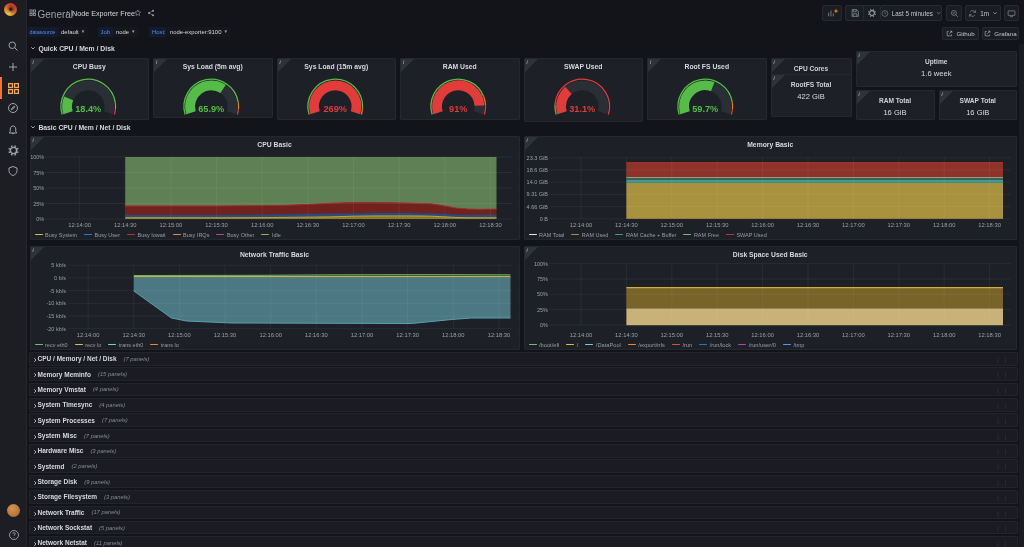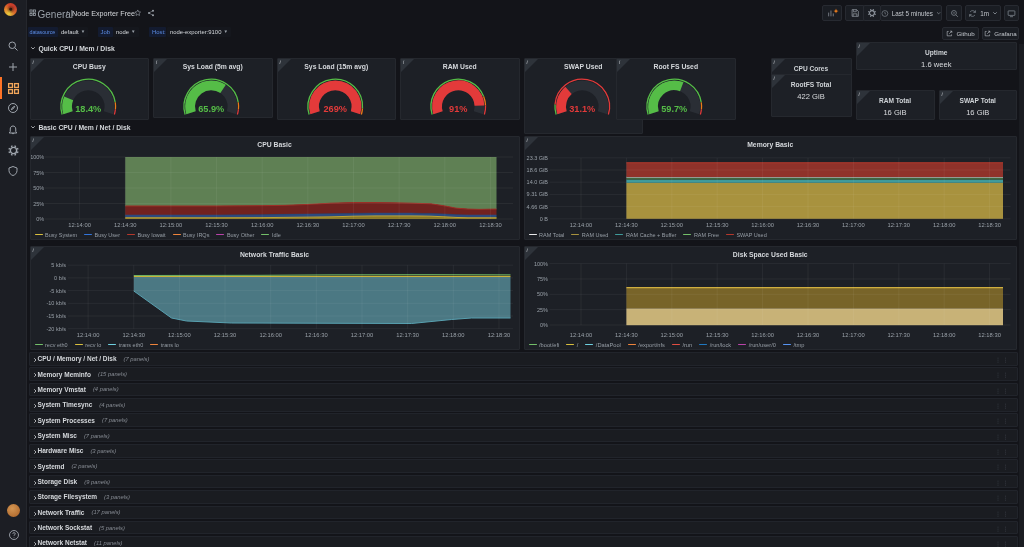--- a/index.html
+++ b/index.html
@@ -205,52 +205,52 @@
     <div class="ptitle">RAM Used</div>
     <svg width="119.5" height="62" style="position:absolute;left:0;top:0">
       <path d="M 31.14 55.48 A 27.3 27.3 0 0 1 82.65 37.49" stroke="#55bd47" stroke-width="1.3" fill="none"></path>
       <path d="M 82.65 37.49 A 27.3 27.3 0 0 1 84.53 46.42" stroke="#eb7b18" stroke-width="1.3" fill="none"></path>
       <path d="M 84.53 46.42 A 27.3 27.3 0 0 1 83.36 55.48" stroke="#e33a3a" stroke-width="1.3" fill="none"></path>
       <path d="M 36.98 53.7 A 21.2 21.2 0 1 1 77.52 53.7" stroke="#2a2e35" stroke-width="9.8" fill="none"></path>
       <path d="M 36.98 53.7 A 21.2 21.2 0 1 1 78.43 46.66" stroke="#e33a3a" stroke-width="9.8" fill="none"></path>
       <text x="57.25" y="52.5" text-anchor="middle" font-size="9.2" font-weight="bold" fill="#e33a3a">91%</text>
     </svg>
   </div>
-<div class="panel" style="left:523.5px;top:58px;width:119.5px;height:76px">
+<div class="panel" style="left:523.5px;top:58px;width:119.5px;height:64px">
     <div class="corner"></div>
     <div class="ci">i</div>
     <div class="ptitle">SWAP Used</div>
     <svg width="119.5" height="62" style="position:absolute;left:0;top:0">
       <path d="M 31.14 55.48 A 27.3 27.3 0 0 1 30.03 45.41" stroke="#55bd47" stroke-width="1.3" fill="none"></path>
       <path d="M 30.03 45.41 A 27.3 27.3 0 1 1 83.36 55.48" stroke="#e33a3a" stroke-width="1.3" fill="none"></path>
       <path d="M 36.98 53.7 A 21.2 21.2 0 1 1 77.52 53.7" stroke="#2a2e35" stroke-width="9.8" fill="none"></path>
       <path d="M 36.98 53.7 A 21.2 21.2 0 0 1 43.5 31.37" stroke="#e33a3a" stroke-width="9.8" fill="none"></path>
       <text x="57.25" y="52.5" text-anchor="middle" font-size="9.2" font-weight="bold" fill="#e33a3a">31.1%</text>
     </svg>
   </div>
-<div class="panel" style="left:616px;top:58px;width:119.5px;height:61.5px">
+<div class="panel" style="left:647px;top:58px;width:119.5px;height:61.5px">
     <div class="corner"></div>
     <div class="ci">i</div>
     <div class="ptitle">Root FS Used</div>
     <svg width="119.5" height="62" style="position:absolute;left:0;top:0">
       <path d="M 31.14 55.48 A 27.3 27.3 0 1 1 84.24 43.38" stroke="#55bd47" stroke-width="1.3" fill="none"></path>
       <path d="M 84.24 43.38 A 27.3 27.3 0 0 1 84.39 50.5" stroke="#eb7b18" stroke-width="1.3" fill="none"></path>
       <path d="M 84.39 50.5 A 27.3 27.3 0 0 1 83.36 55.48" stroke="#e33a3a" stroke-width="1.3" fill="none"></path>
       <path d="M 36.98 53.7 A 21.2 21.2 0 1 1 77.52 53.7" stroke="#2a2e35" stroke-width="9.8" fill="none"></path>
       <path d="M 36.98 53.7 A 21.2 21.2 0 0 1 64.76 27.68" stroke="#55bd47" stroke-width="9.8" fill="none"></path>
       <text x="57.25" y="52.5" text-anchor="middle" font-size="9.2" font-weight="bold" fill="#55bd47">59.7%</text>
     </svg>
   </div>
 <div class="panel" style="left:770.5px;top:58px;width:81px;height:28px">
     <div class="corner"></div>
     <div class="ci">i</div>
     <div class="stitle" style="top:5.5px">CPU Cores</div>
     <div class="svalue" style="top:17px;font-size:7.6px">16</div>
   </div>
-<div class="panel" style="left:855.5px;top:42px;width:161.5px;height:28px">
+<div class="panel" style="left:855.5px;top:51px;width:161.5px;height:36px">
     <div class="corner"></div>
     <div class="ci">i</div>
     <div class="stitle" style="top:5.5px">Uptime</div>
     <div class="svalue" style="top:17px;font-size:7.6px">1.6 week</div>
   </div>
 <div class="panel" style="left:770.5px;top:74px;width:81px;height:43px">
     <div class="corner"></div>
     <div class="ci">i</div>
     <div class="stitle" style="top:5.5px">RootFS Total</div>
     <div class="svalue" style="top:17px;font-size:7.6px">422 GiB</div>

